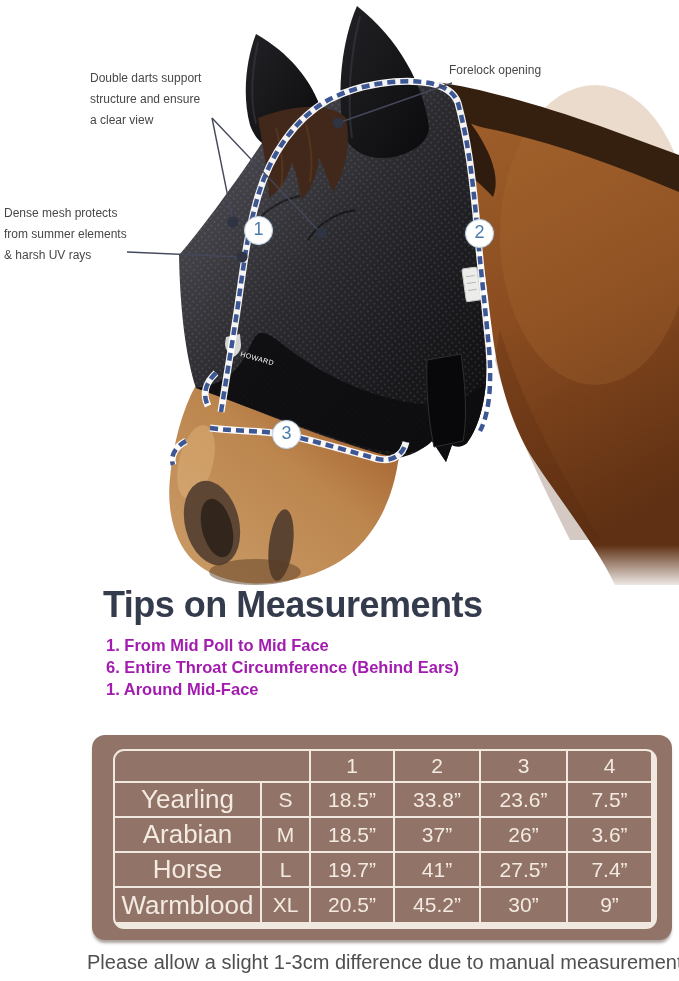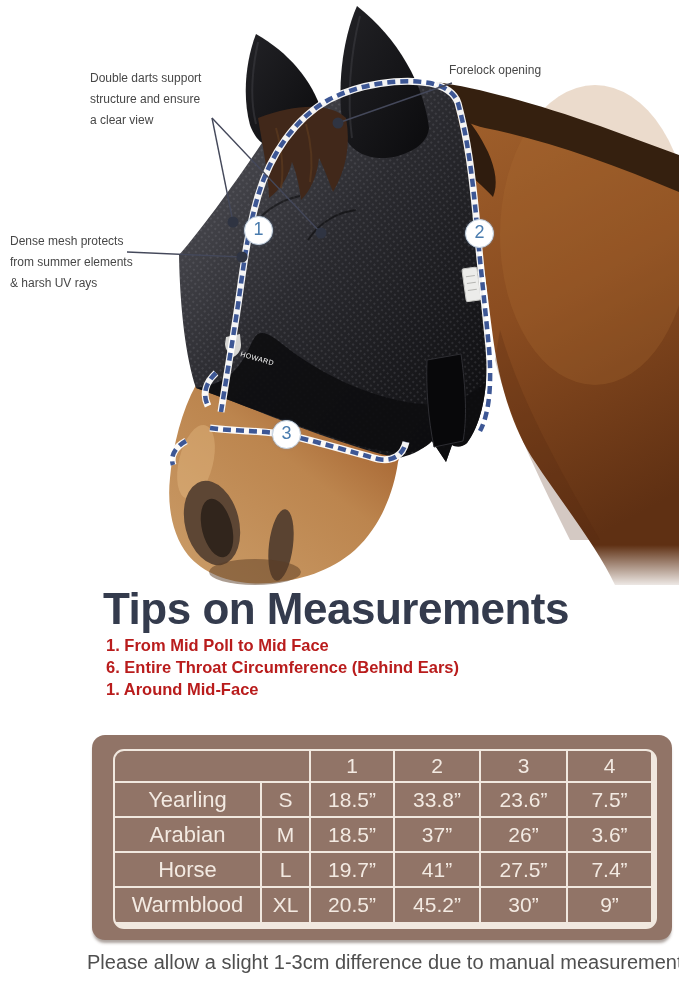--- a/index.html
+++ b/index.html
@@ -3,33 +3,33 @@
 <meta charset="utf-8">
 <style>
   html,body{margin:0;padding:0;background:#ffffff;}
   #stage{position:relative;width:679px;height:981px;background:#ffffff;overflow:hidden;
          font-family:"Liberation Sans",sans-serif;}
   .ann{position:absolute;color:#474747;font-size:12px;line-height:21px;letter-spacing:0;}
   .ann div{white-space:nowrap;}
   .marker{position:absolute;width:27px;height:27px;border-radius:50%;background:#ffffff;
           border:1px solid #c3d0de;color:#4a7cae;font-size:18px;line-height:25px;
           text-align:center;box-shadow:0 0 2px rgba(120,150,190,.5);}
-  #tips-title{position:absolute;left:103px;top:584px;font-size:44px;font-weight:700;
+  #tips-title{position:absolute;left:103px;top:584px;font-size:36px;font-weight:700;
               color:#343b4d;letter-spacing:-0.5px;}
-  .tip-item{position:absolute;left:106px;font-size:16.5px;font-weight:700;color:#b91c1c;white-space:nowrap;}
+  .tip-item{position:absolute;left:106px;font-size:16.5px;font-weight:700;color:#a21caf;white-space:nowrap;}
   #size-table-wrap{position:absolute;left:92px;top:735px;width:580px;height:205px;
                    background:#917467;border-radius:13px;
                    box-shadow:0 4px 3px -1px rgba(70,50,40,.45);}
   #size-grid{position:absolute;left:21px;top:14px;width:540px;height:176px;
              border:2px solid #f1e8df;border-radius:11px;background:#f1e8df;
              display:grid;grid-template-columns:145px 47px 82px 84px 85px 83px;
              grid-template-rows:30px 33px 33px 33px 34px;grid-gap:2px;overflow:hidden;}
   #size-grid .cell{background:#917467;color:#f3eae2;display:flex;align-items:center;
                    justify-content:center;font-size:21px;}
-  #size-grid .name{font-size:22px;}
+  #size-grid .name{font-size:26px;}
   #size-grid .hdr-blank{grid-column:1 / span 2;}
   #footer-note{position:absolute;left:87px;top:951px;font-size:20px;color:#4f4f4f;white-space:nowrap;}
   svg{position:absolute;left:0;top:0;}
   .nosel{user-select:none;}
 </style>
 </head>
 <body>
 
 <div id="stage">
 
@@ -179,21 +179,21 @@
       <circle cx="242" cy="257" r="5.5"></circle>
       <circle cx="338" cy="123" r="5.5"></circle>
     </g>
   </svg>
 
   <div class="ann nosel" style="left:90px;top:68px;">
     <div>Double darts support</div>
     <div>structure and ensure</div>
     <div>a clear view</div>
   </div>
-  <div class="ann nosel" style="left:10px;top:203px;margin-top:28px;">
+  <div class="ann nosel" style="left:4px;top:203px;">
     <div>Dense mesh protects</div>
     <div>from summer elements</div>
     <div>&amp; harsh UV rays</div>
   </div>
   <div class="ann nosel" style="left:449px;top:60px;">
     <div>Forelock opening</div>
   </div>
 
   <div class="marker nosel" style="left:244px;top:216px;">1</div>
   <div class="marker nosel" style="left:465px;top:219px;">2</div>

